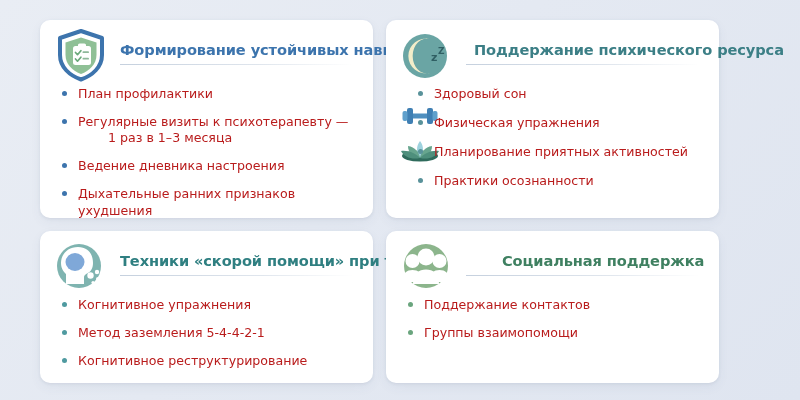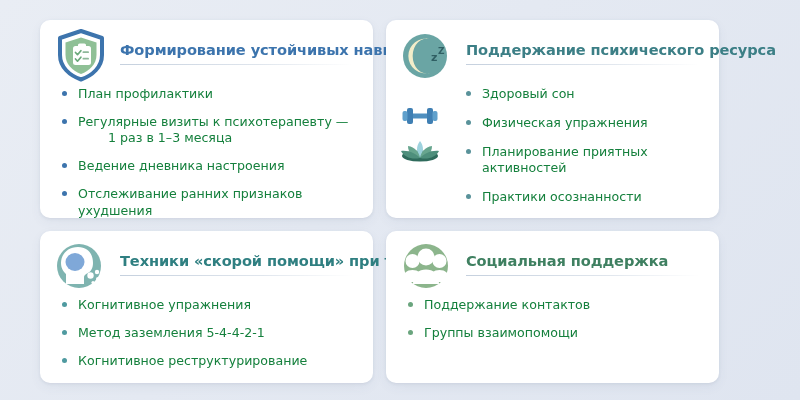--- a/index.html
+++ b/index.html
@@ -32,41 +32,41 @@
     font-size:14.6px;font-weight:600;letter-spacing:-0.1px;
     line-height:1.15;white-space:nowrap;
   }
   .title-rule{
     margin-top:5px;height:1px;width:100%;
     background:linear-gradient(90deg,rgba(150,170,195,0.55) 0%,rgba(150,170,195,0.30) 60%,rgba(150,170,195,0) 100%);
   }
   .bullets{list-style:none;margin:0;padding:10px 14px 0 22px;}
   .bullets li{
     position:relative;padding-left:16px;margin-bottom:12px;
-    font-size:12.6px;line-height:1.28;color:#15803d;
+    font-size:12.6px;line-height:1.28;color:#b91c1c;
   }
   .bullets li:before{
     content:"";position:absolute;left:0;top:5px;
     width:5px;height:5px;border-radius:50%;background:currentColor;
   }
   .bullets li .btxt{display:block;}
   .bullets li .btxt2{display:block;margin-left:30px;}
 
   
   .c1 .card-title{color:#3c74ad;}
   .c1 .bullets li:before{background:#3c74ad;}
-  .c2 .card-title{color:#3c7f86;}
+  .c2 .card-title{color:#3c7f86;margin-left:8px;}
   .c2 .bullets li:before{background:#59929a;}
   .c3 .card-title{color:#2f7f81;}
   .c3 .bullets li:before{background:#4f9aa0;}
-  .c4 .card-title{color:#3f8061;}
+  .c4 .card-title{color:#3f8061;margin-left:36px;}
   .c4 .bullets li:before{background:#6aa57e;}
 
   
-  .c2 .bullets{padding-left:80px;position:relative;}
+  .c2 .bullets{padding-left:32px;position:relative;}
   .c2 .bullets li{margin-bottom:13px;}
   .side-icons{position:absolute;left:12px;top:0;width:44px;height:100%;pointer-events:none;}
   .side-icon{position:absolute;left:0;width:44px;height:30px;}
   .side-icon svg{display:block;width:44px;height:30px;}
   .si-dumbbell{top:25px;}
   .si-lotus{top:60px;}
 </style>
 </head>
 <body>
 
@@ -97,21 +97,21 @@
           <span class="btxt">План профилактики</span>
         </li>
         <li>
           <span class="btxt">Регулярные визиты к психотерапевту —</span>
           <span class="btxt2">1 раз в 1–3 месяца</span>
         </li>
         <li>
           <span class="btxt">Ведение дневника настроения</span>
         </li>
         <li>
-          <span class="btxt">Отслеживание ранних признаков ухудшения</span>
+          <span class="btxt">Дыхательные ранних признаков ухудшения</span>
         </li>
       </ul>
     </div>
 
     <div class="card c2">
       <div class="card-head">
         <div class="icon-badge">
           <svg viewBox="0 0 54 54" xmlns="http://www.w3.org/2000/svg">
             <circle cx="25" cy="28" r="22" fill="#6aa5a4"></circle>
             <path d="M30 11 A17.5 17.5 0 1 0 30 45 A14 17.5 0 1 1 30 11 Z" fill="#f2edc9"></path>

